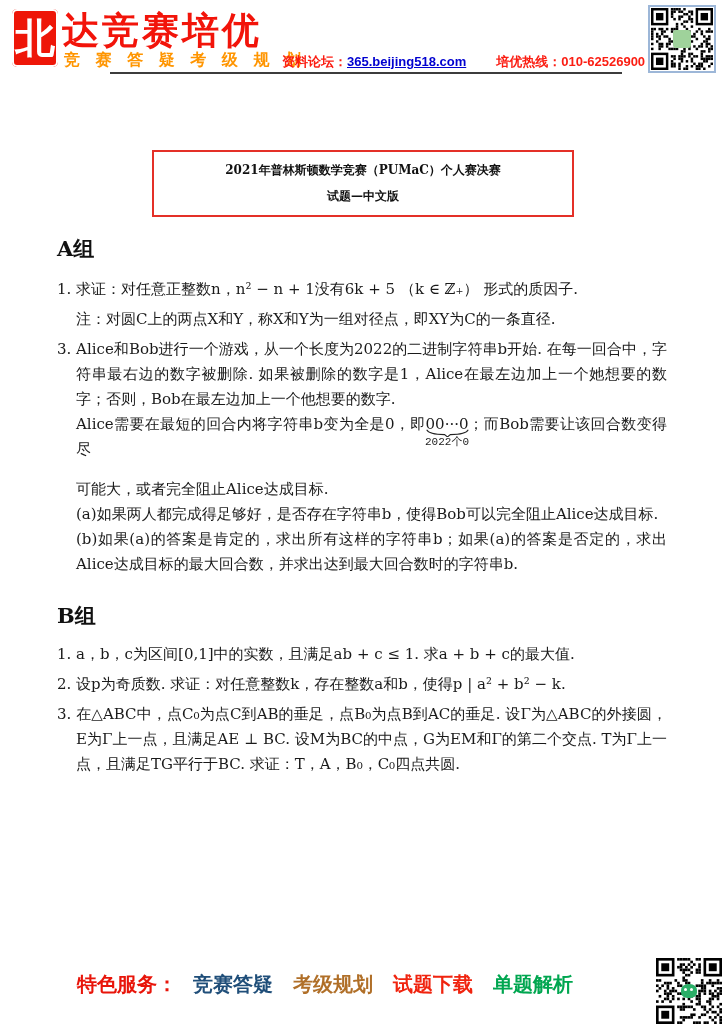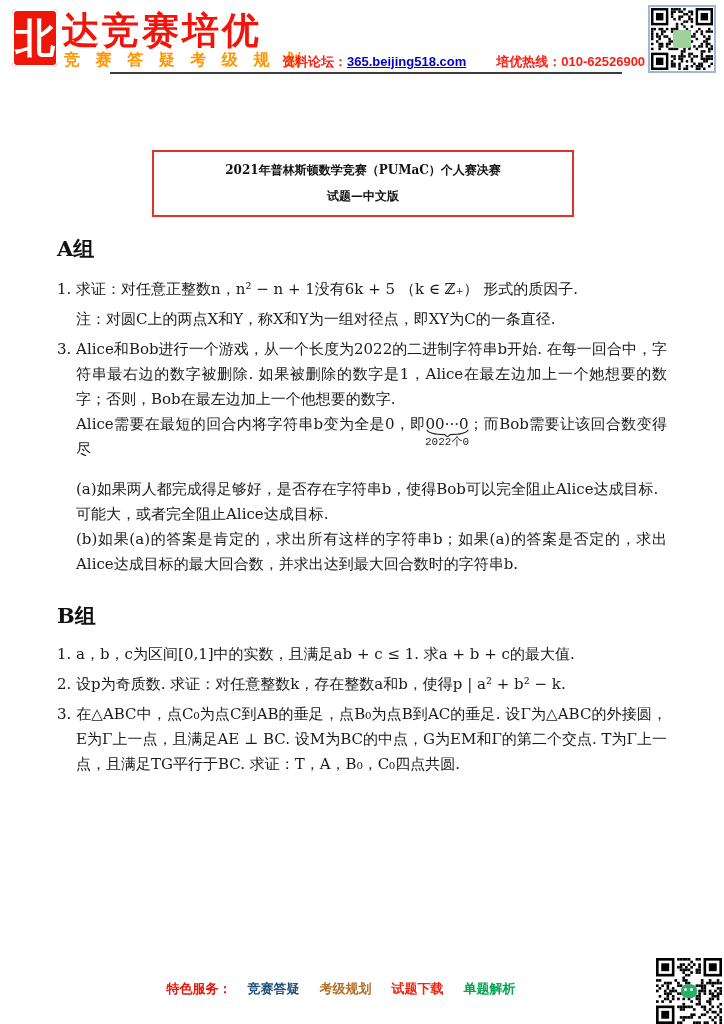--- a/index.html
+++ b/index.html
@@ -65,21 +65,21 @@
   .brace-para{margin-bottom:15px;}
   .brace-stack{display:inline-block;position:relative;white-space:nowrap;}
   .brace-svg{position:absolute;left:0;top:17px;width:100%;height:8px;}
   .brace-label{
     position:absolute;top:24px;left:50%;transform:translateX(-50%);
     font-size:11px;line-height:12px;white-space:nowrap;color:#222;font-family:Liberation Mono, monospace;
   }
   
   .footer-services{
     position:absolute;left:0;bottom:26px;width:660px;text-align:center;white-space:nowrap;
-    font-family:"DejaVu Sans",sans-serif;font-weight:bold;font-size:13px;padding-left:16px;
+    font-family:"DejaVu Sans",sans-serif;font-weight:bold;font-size:20px;
   }
   .footer-services .label{color:#e8150a;margin-right:6px;}
   .footer-services .svc{margin:0 10px;}
 </style>
 </head>
 <body>
 
 <div class="header">
   <div class="logo-seal">
     <span>北</span>
@@ -298,22 +298,22 @@
   <div class="sec-head">A组</div>
 
   <p class="prob">1. 求证：对任意正整数n，n² − n + 1没有6k + 5 （k ∈ ℤ₊） 形式的质因子.</p>
   <p class="cont">注：对圆C上的两点X和Y，称X和Y为一组对径点，即XY为C的一条直径.</p>
   <p class="prob tight">3. Alice和Bob进行一个游戏，从一个长度为2022的二进制字符串b开始. 在每一回合中，字符串最右边的数字被删除. 如果被删除的数字是1，Alice在最左边加上一个她想要的数字；否则，Bob在最左边加上一个他想要的数字.</p>
   <p class="cont brace-para">
     <span>Alice需要在最短的回合内将字符串b变为全是0，即</span><span class="brace-stack"><span>00···0</span><svg class="brace-svg" viewBox="0 0 60 10" preserveAspectRatio="none">
           <path d="M1,1 Q4,7 26,7 L30,10 L34,7 Q56,7 59,1" stroke="#222" stroke-width="1.4" fill="none"></path>
         </svg><span class="brace-label">2022个0</span></span><span>；而Bob需要让该回合数变得尽</span>
   </p>
+  <p class="cont tight">可能大，或者完全阻止Alice达成目标.</p>
   <p class="cont tight">(a)如果两人都完成得足够好，是否存在字符串b，使得Bob可以完全阻止Alice达成目标.</p>
-  <p class="cont tight">可能大，或者完全阻止Alice达成目标.</p>
   <p class="cont">(b)如果(a)的答案是肯定的，求出所有这样的字符串b；如果(a)的答案是否定的，求出Alice达成目标的最大回合数，并求出达到最大回合数时的字符串b.</p>
 
   <div class="sec-head sec-head-b">B组</div>
 
   <p class="prob">1. a，b，c为区间[0,1]中的实数，且满足ab + c ≤ 1. 求a + b + c的最大值.</p>
   <p class="prob">2. 设p为奇质数. 求证：对任意整数k，存在整数a和b，使得p | a² + b² − k.</p>
   <p class="prob">3. 在△ABC中，点C₀为点C到AB的垂足，点B₀为点B到AC的垂足. 设Γ为△ABC的外接圆，E为Γ上一点，且满足AE ⊥ BC. 设M为BC的中点，G为EM和Γ的第二个交点. T为Γ上一点，且满足TG平行于BC. 求证：T，A，B₀，C₀四点共圆.</p>
 
 </div>
 

